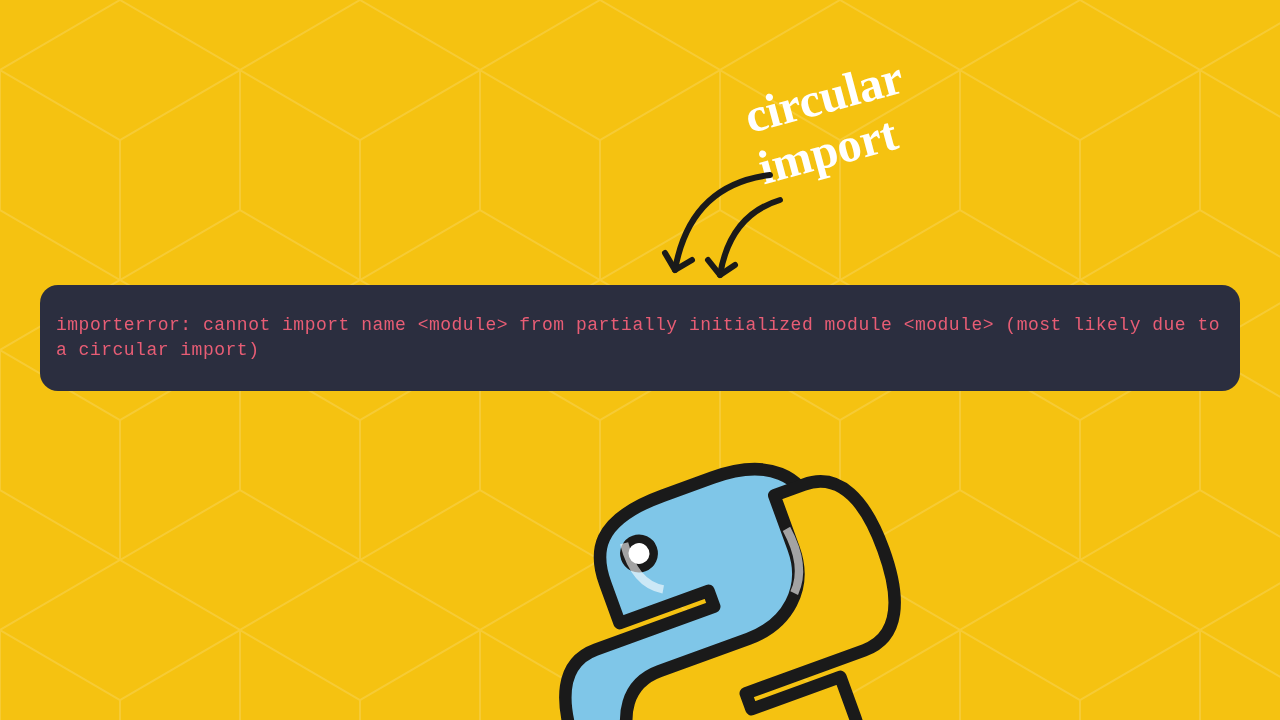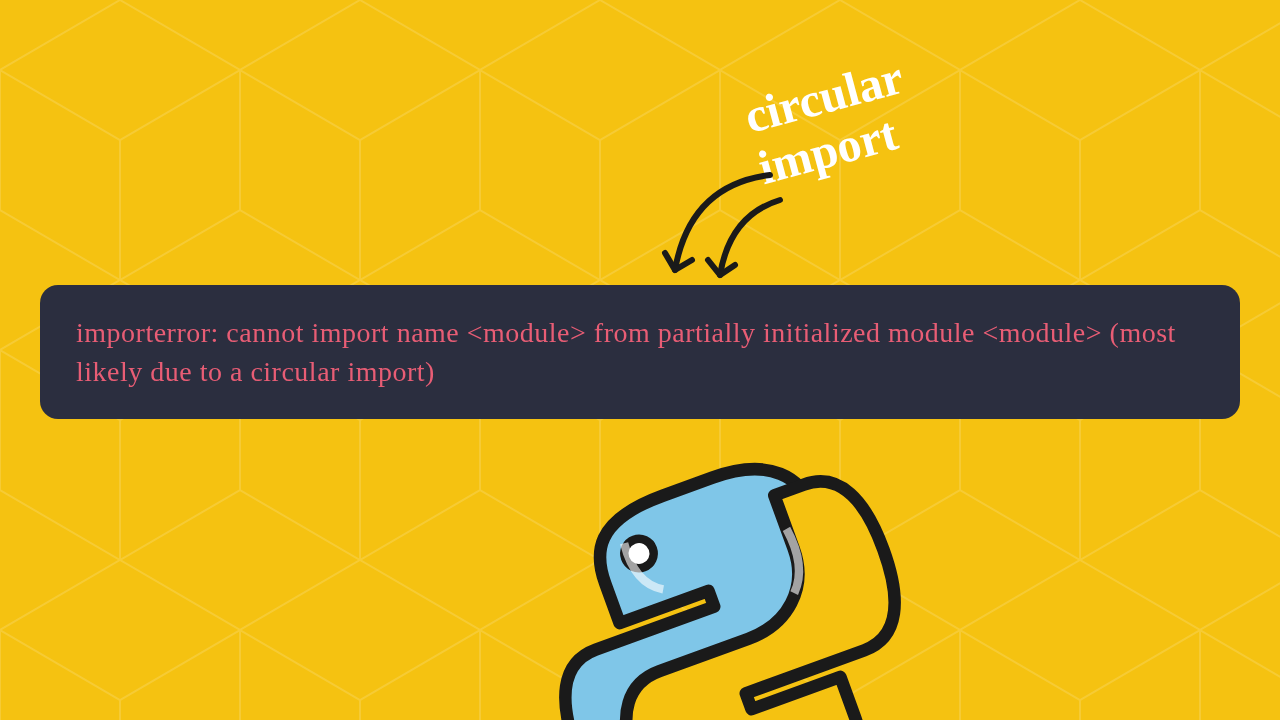--- a/index.html
+++ b/index.html
@@ -34,23 +34,23 @@
       width: 150px;
       height: 130px;
     }
     .error-box {
       position: absolute;
       top: 285px;
       left: 40px;
       right: 40px;
       background: #2b2e3f;
       border-radius: 18px;
-      padding: 28px 36px;
-      font-family: Liberation Serif, serif;
-      font-size: 28px;
+      padding: 28px 16px;
+      font-family: Liberation Mono, monospace;
+      font-size: 18px;
       color: #e85d75;
       line-height: 1.4;
       letter-spacing: 0.5px;
     }
     .python-logo {
       position: absolute;
       bottom: -140px;
       left: 520px;
       width: 420px;
       height: 420px;

